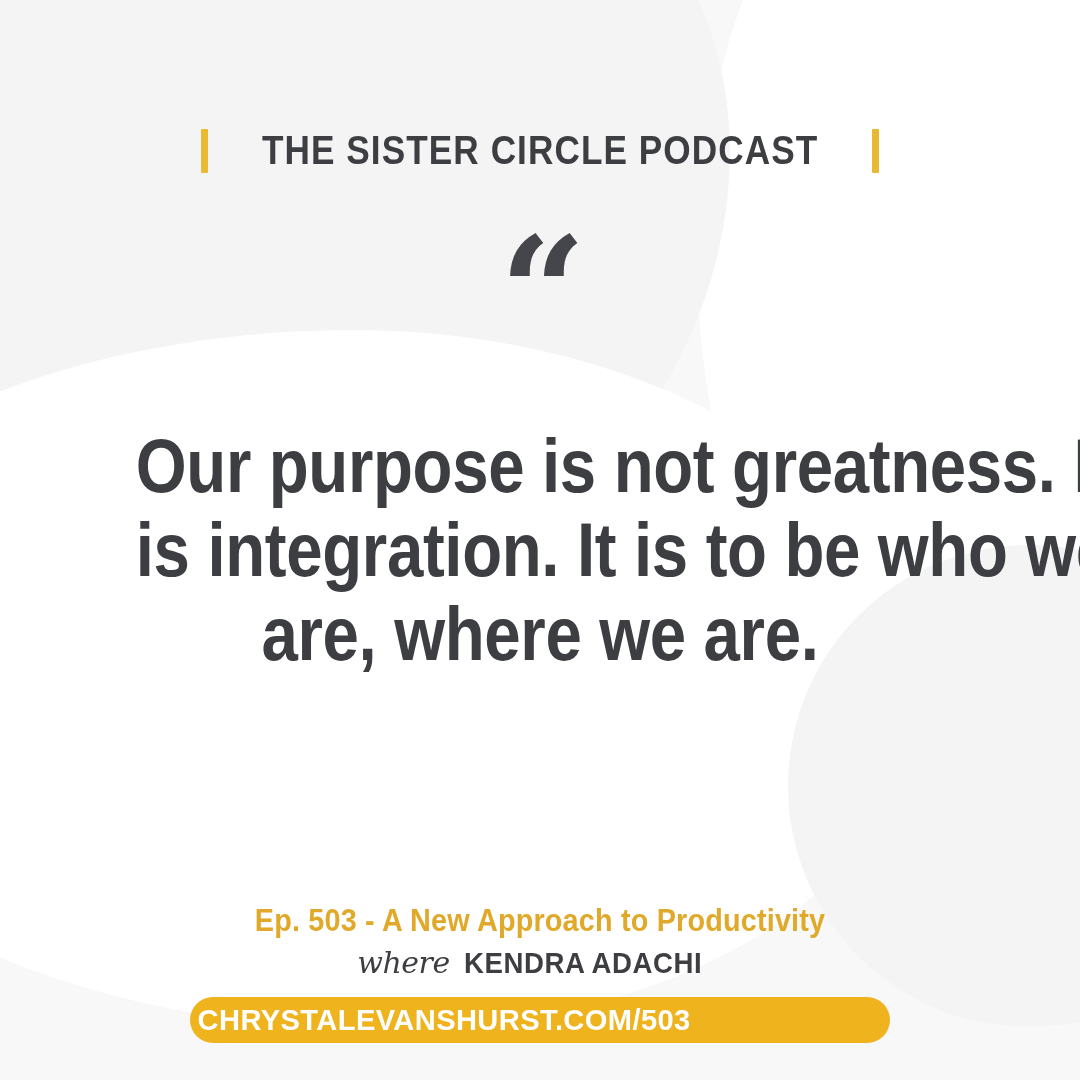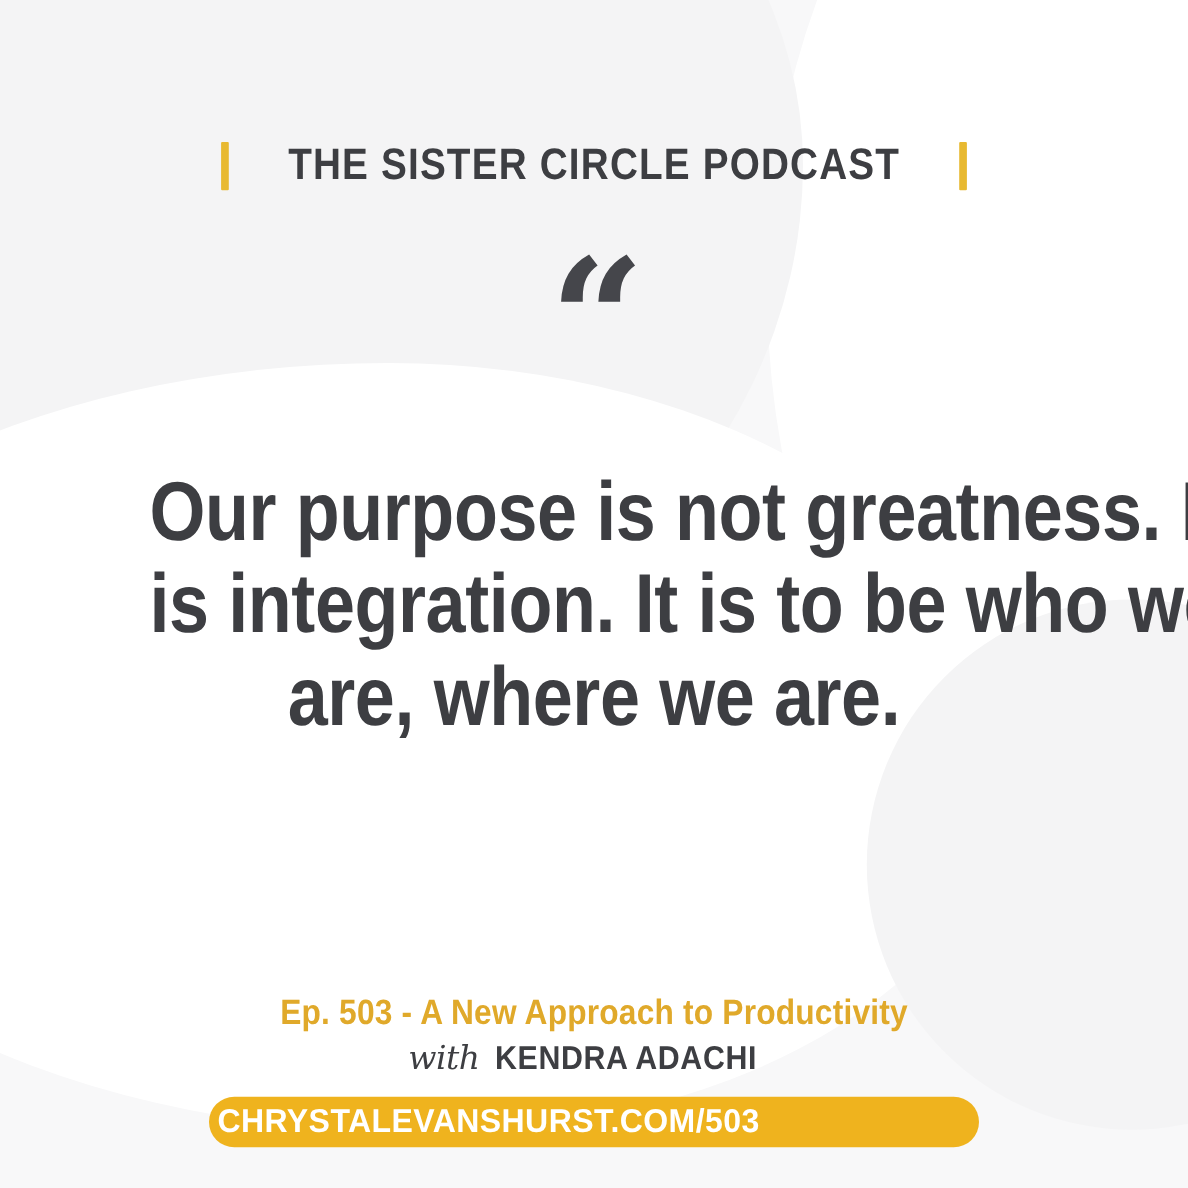--- a/index.html
+++ b/index.html
@@ -233,21 +233,21 @@
 
     <div id="quote-block">
       <div class="quote-line">Our purpose is not greatness. It</div>
       <div class="quote-line">is integration. It is to be who we</div>
       <div class="quote-line">are, where we are.</div>
     </div>
 
     <div id="episode-title">Ep. 503 - A New Approach to Productivity</div>
 
     <div id="guest-line">
-      <span id="guest-with">with</span>
+      <span id="guest-with">where</span>
       <span id="guest-name">KENDRA ADACHI</span>
     </div>
 
     <div id="url-pill">
       <span id="url-text">CHRYSTALEVANSHURST.COM/503</span>
     </div>
 
   </div>
 </div>
 

